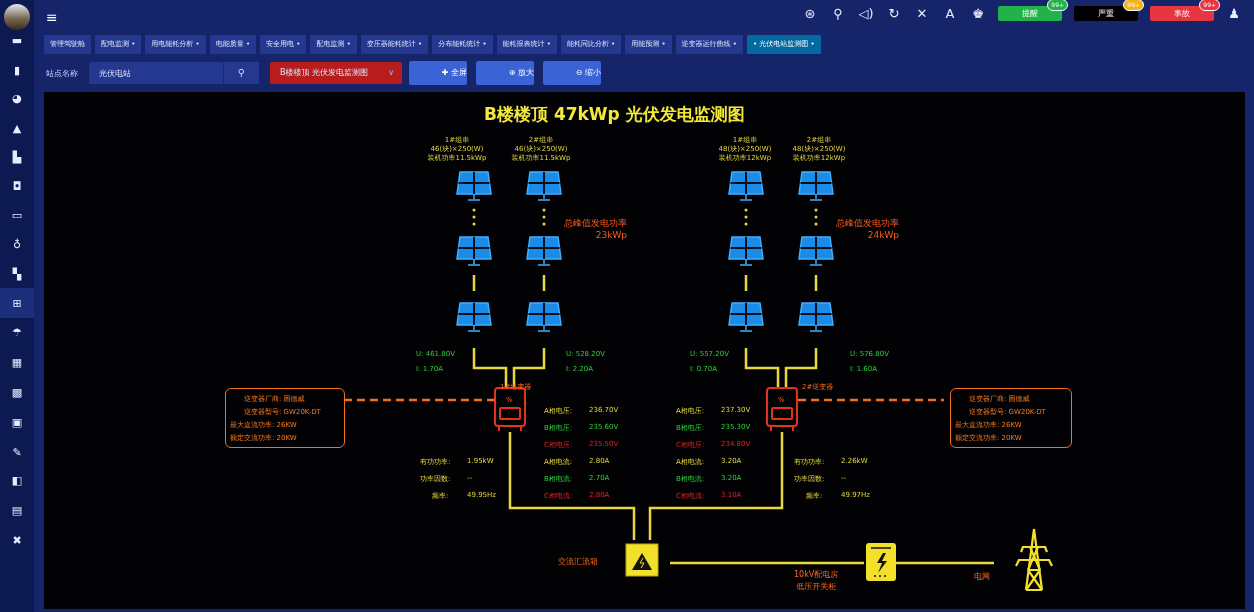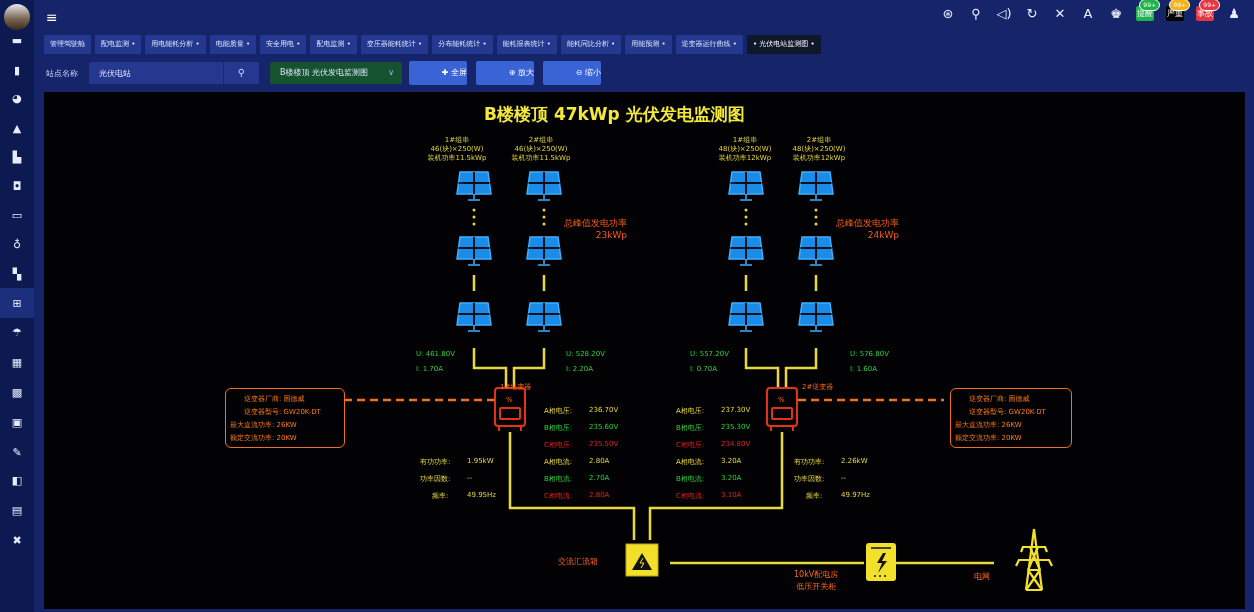--- a/index.html
+++ b/index.html
@@ -6,31 +6,31 @@
 body{width:1254px;height:612px;overflow:hidden;background:#16246a;font-family:"DejaVu Sans","Liberation Sans",sans-serif;position:relative;color:#fff}
 .sidebar{position:absolute;left:0;top:0;width:34px;height:612px;background:#0d1a52}
 .avatar{position:absolute;left:4px;top:4px;width:26px;height:26px;border-radius:50%;background:linear-gradient(180deg,#e8e8ee 0%,#7b6a55 55%,#3a2a1a 100%)}
 .side-icon{position:absolute;left:0;width:34px;height:24px;display:flex;align-items:center;justify-content:center;font-size:11px;color:#e6ebff}
 .side-icon.active{background:#1c2f7d}
 .header{position:absolute;left:34px;top:0;width:1220px;height:34px;background:#16246a}
 .menu-icon{position:absolute;left:12px;top:9px;font-size:14px;color:#fff}
 .app-title{position:absolute;left:35px;top:5px;font-size:19px;font-weight:bold;color:#fff;letter-spacing:1px}
 .hdr-icons{position:absolute;right:0;top:6px;display:flex;align-items:center;gap:12px;padding-right:12px}
 .hi{font-size:13px;color:#e8ecff;width:16px;text-align:center}
-.badge-btn{position:relative;height:15px;padding:0 1px;font-size:8px;line-height:15px;border-radius:2px;color:#fff}
+.badge-btn{position:relative;height:15px;padding:0 24px;font-size:8px;line-height:15px;border-radius:2px;color:#fff}
 .badge-count{position:absolute;top:-7px;right:-6px;font-size:6px;padding:0 3px;border-radius:6px;line-height:10px;border:1px solid #fff}
 .tabs{position:absolute;left:44px;top:35px;display:flex;gap:4px}
 .tab{height:19px;padding:0 6px;background:#24388f;font-size:7px;line-height:19px;color:#dfe6ff;white-space:nowrap;border-radius:1px}
-.tab.active{background:#0f172a;color:#fff}
+.tab.active{background:#0369a1;color:#fff}
 .toolbar{position:absolute;left:34px;top:58px;width:1220px;height:30px}
 .tb-label{position:absolute;left:12px;top:10px;font-size:8px;color:#c9d3ff}
 .search-box{position:absolute;left:55px;top:4px;width:170px;height:22px;background:#24388f;border-radius:2px}
 .search-box span.v{position:absolute;left:10px;top:6px;font-size:8px;color:#dfe6ff}
 .search-btn{position:absolute;right:0;top:0;width:36px;height:22px;background:#24388f;border-left:1px solid #1a2a72;font-size:10px;text-align:center;line-height:22px;color:#c9d3ff}
-.select{position:absolute;left:236px;top:4px;width:132px;height:22px;background:#14532d;border-radius:2px;font-size:8px;line-height:22px;padding-left:10px;color:#dfe6ff}
+.select{position:absolute;left:236px;top:4px;width:132px;height:22px;background:#b91c1c;border-radius:2px;font-size:8px;line-height:22px;padding-left:10px;color:#dfe6ff}
 .select .chev{position:absolute;right:8px;top:0;font-size:8px;color:#9fb0f0}
 .btn{position:absolute;top:3px;height:24px;background:#3a63d6;border-radius:2px;font-size:8px;line-height:24px;text-align:right;color:#fff}
 .canvas{position:absolute;left:44px;top:92px;width:1201px;height:517px;background:#020205}
 .abs{position:absolute}
 .title{left:440px;top:11px;font-size:17px;font-weight:bold;color:#f3e93a;white-space:nowrap}
 .weather{left:177px;top:37px;width:113px;height:102px;border:2px solid #2ad2e6;border-radius:8px;box-shadow:0 0 6px #2ad2e6}
 .weather .t{position:absolute;left:30px;top:10px;font-size:7px;color:#3ee5f5}
 .weather .row{position:absolute;left:8px;font-size:7px;color:#3ee5f5;white-space:nowrap}
 .ylabel{font-size:7px;color:#e8d83c;text-align:center;line-height:9px;white-space:nowrap}
 .orange{color:#ff6a1a}

